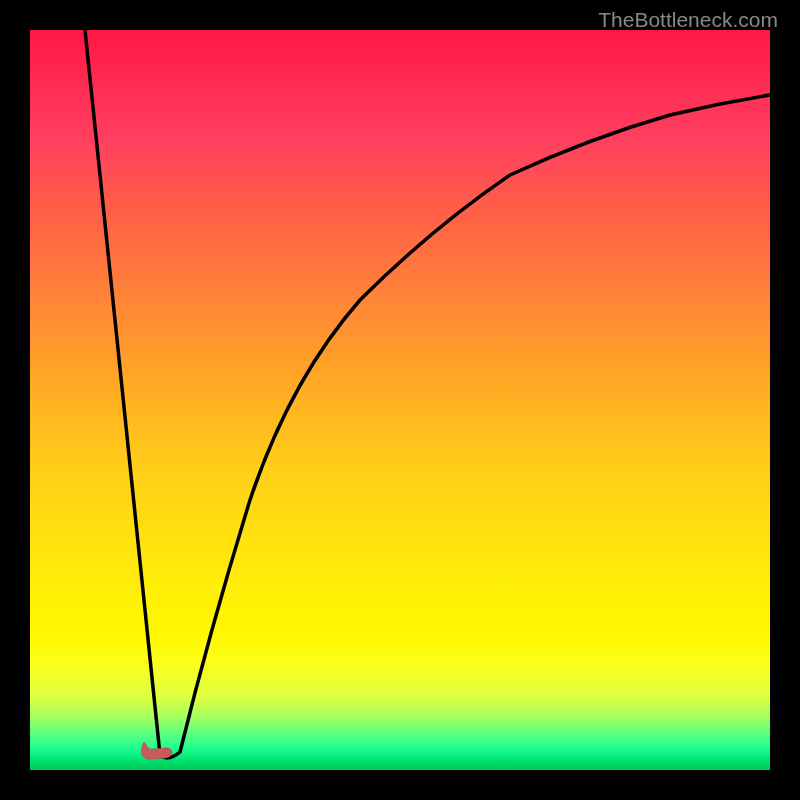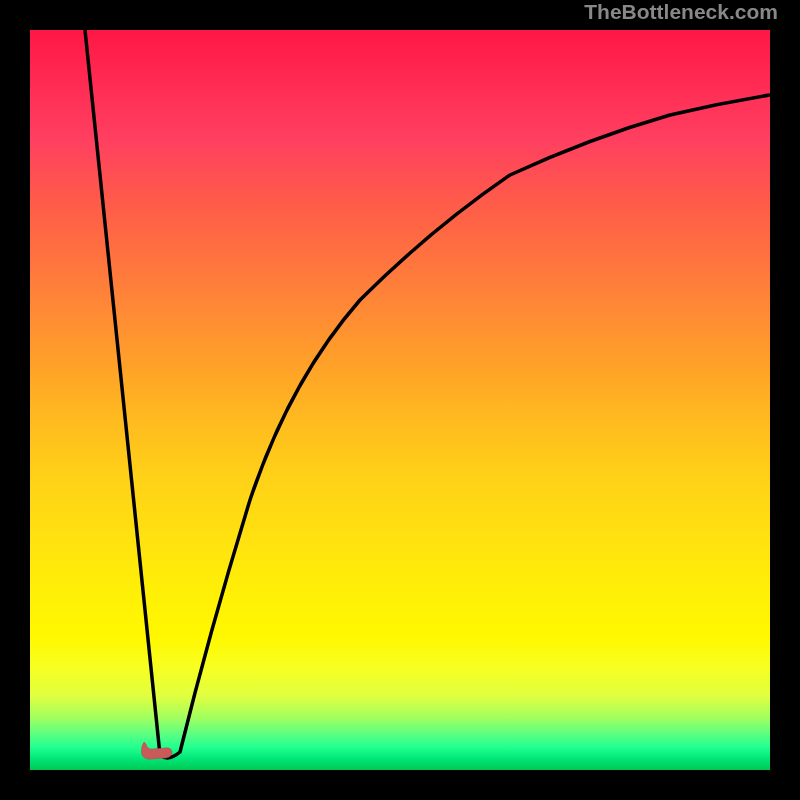--- a/index.html
+++ b/index.html
@@ -11,25 +11,25 @@
     body {
       width: 800px;
       height: 800px;
       background: #000;
       position: relative;
       font-family: Arial, sans-serif;
     }
 
     .watermark {
       position: absolute;
-      top: 0;
+      top: 8px;
       right: 22px;
       color: #888;
       font-size: 21px;
-      font-weight: bold;
+      font-weight: normal;
       z-index: 10;
       text-align: right;
     }
 
     .chart-container {
       position: absolute;
       top: 30px;
       left: 30px;
       width: 740px;
       height: 740px;

